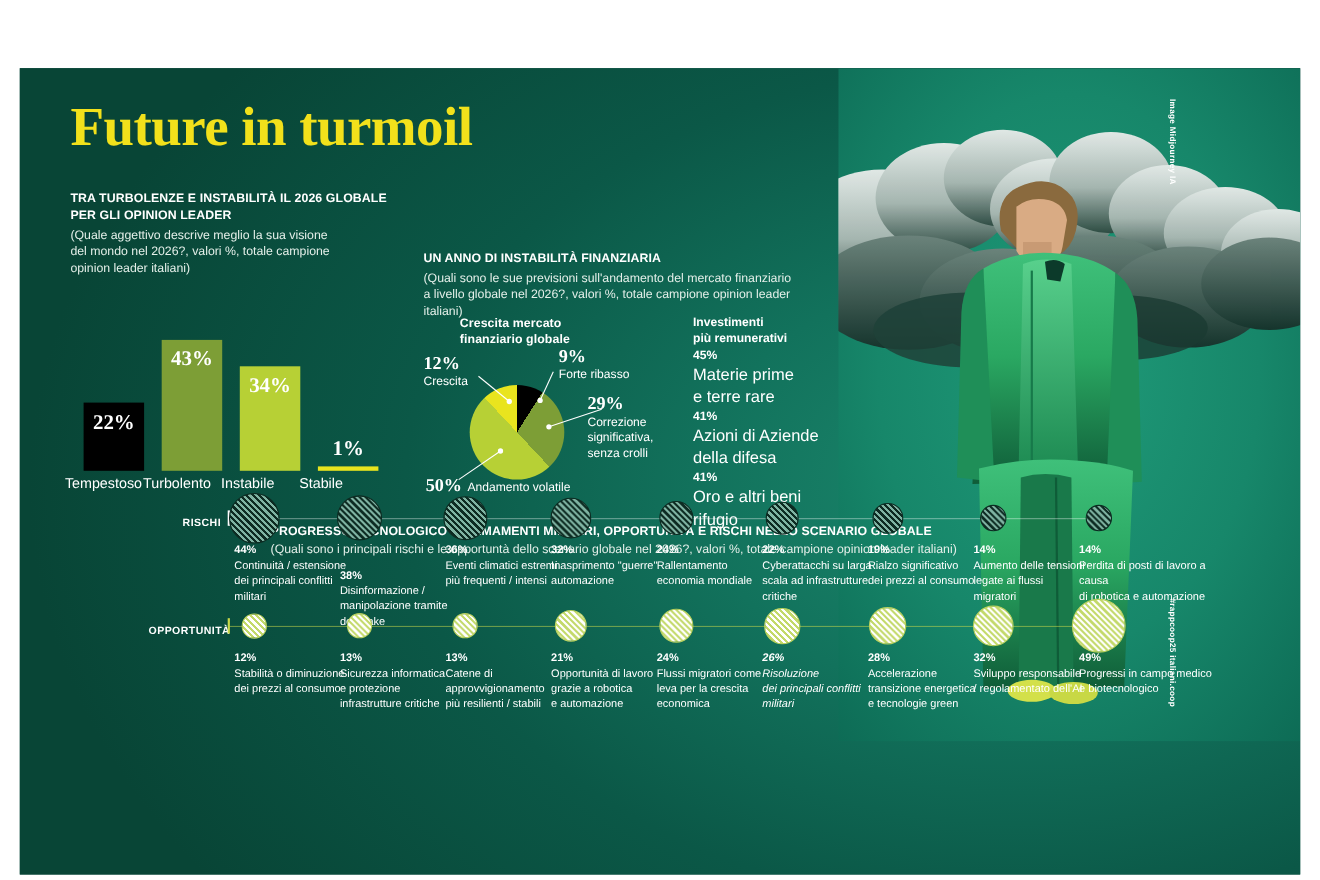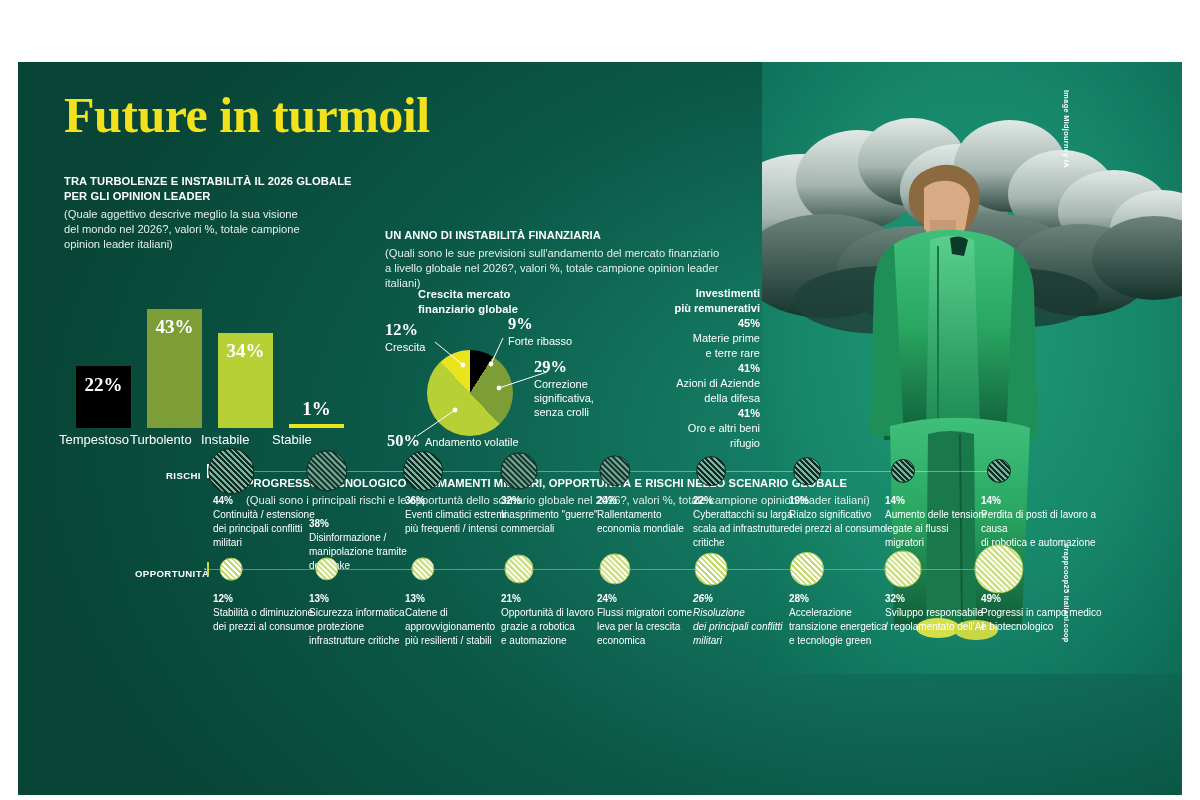--- a/index.html
+++ b/index.html
@@ -44,23 +44,23 @@
     font-size:13px;color:#ffffff;
   }
 
   
   #block2{position:absolute;left:367px;top:166px;width:340px;}
   #pieTitle{position:absolute;left:400px;top:225px;width:170px;}
   #pie{position:absolute;left:409px;top:288px;width:86px;height:86px;border-radius:50%;}
   .pnum{font-family:"Liberation Serif",serif;font-weight:bold;font-size:16.5px;color:#ffffff;}
   .ptxt{font-size:11px;color:#ffffff;line-height:1.28;}
   .callout{position:absolute;}
-  #invest{position:absolute;left:612px;top:224px;width:130px;text-align:right;}
+  #invest{position:absolute;left:612px;top:224px;width:130px;}
   .ipct{font-size:11px;font-weight:bold;color:#ffffff;line-height:1.36;}
-  .itxt{font-size:11px;color:#ffffff;line-height:1.36;}
+  .itxt{font-size:15px;color:#ffffff;line-height:1.36;}
 
   
   #block3head{position:absolute;left:228px;top:414px;width:700px;}
   .rowlabel{
     position:absolute;font-size:9.6px;font-weight:bold;color:#ffffff;letter-spacing:.4px;
   }
   .axis{position:absolute;height:1px;background:rgba(255,255,255,.38);}
   .tick{position:absolute;width:2px;background:#ffffff;}
   .tick.opp{background:#c9d94a;}
   .node{position:absolute;border-radius:50%;transform:translate(-50%,-50%);}
@@ -290,21 +290,21 @@
     <div class="node risk" style="left: 405px; top: 409px; width: 37.92px; height: 37.92px;"></div>
     <div class="cap" style="left: 387px; top: 432px;">
       <div class="cpct">36%</div>
       <div class="ctxt">Eventi climatici estremi</div>
       <div class="ctxt">più frequenti / intensi</div>
     </div>
     <div class="node risk" style="left: 501px; top: 409px; width: 35.04px; height: 35.04px;"></div>
     <div class="cap" style="left: 483px; top: 432px;">
       <div class="cpct">32%</div>
       <div class="ctxt">Inasprimento "guerre"</div>
-      <div class="ctxt">commerciali</div>
+      <div class="ctxt">automazione</div>
     </div>
     <div class="node risk" style="left: 597px; top: 409px; width: 29.28px; height: 29.28px;"></div>
     <div class="cap" style="left: 579px; top: 432px;">
       <div class="cpct">24%</div>
       <div class="ctxt">Rallentamento</div>
       <div class="ctxt">economia mondiale</div>
     </div>
     <div class="node risk" style="left: 693px; top: 409px; width: 27.84px; height: 27.84px;"></div>
     <div class="cap" style="left: 675px; top: 432px;">
       <div class="cpct">22%</div>

